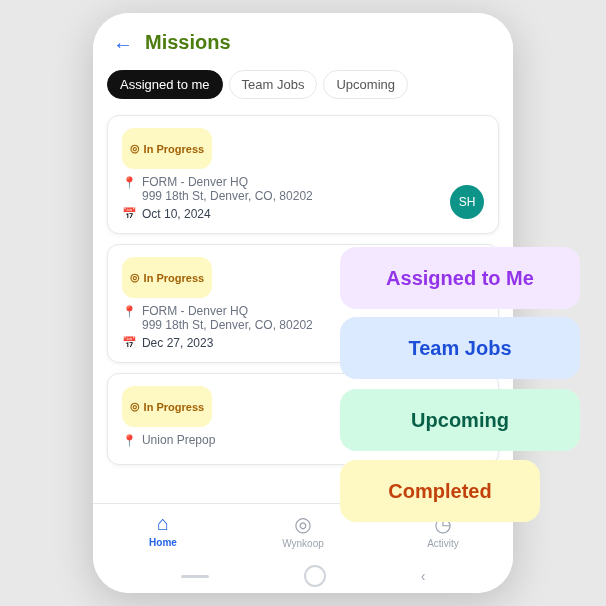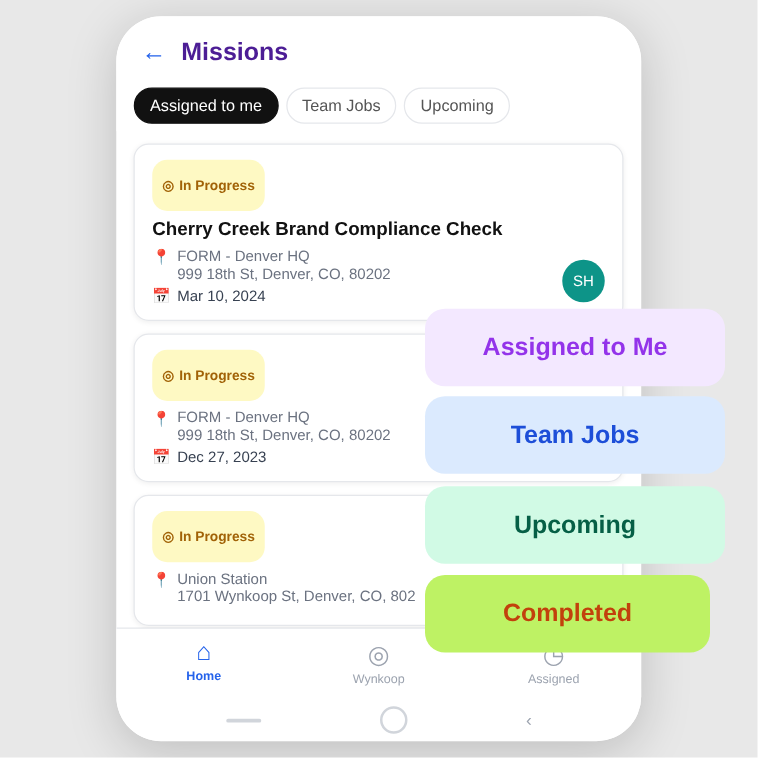--- a/index.html
+++ b/index.html
@@ -35,21 +35,21 @@
     }
     .back-icon {
       color: #2563eb;
       font-size: 20px;
       margin-right: 12px;
       cursor: pointer;
     }
     .header-title {
       font-size: 20px;
       font-weight: 700;
-      color: #4c1d95;
+      color: #4d7c0f;
     }
 
     
     .main-tabs {
       display: flex;
       margin: 0 20px 8px 20px;
       border-bottom: 1px solid #e5e7eb;
     }
     .main-tab {
       flex: 1;
@@ -264,25 +264,25 @@
     }
     .ann-upcoming {
       background: #d1fae5;
       color: #065f46;
       top: 389px;
       left: 340px;
       width: 240px;
       height: 62px;
     }
     .ann-completed {
-      background: #bef264;
+      background: #fef9c3;
       color: #c2410c;
       top: 460px;
       left: 340px;
-      width: 228px;
+      width: 200px;
       height: 62px;
       align-items: center;
     }
 
     
     .outer {
       position: relative;
       width: 606px;
       height: 606px;
       display: flex;
@@ -303,70 +303,69 @@
     </div>
 
 
     <div class="sub-tabs">
       <div class="sub-tab active">Assigned to me</div>
       <div class="sub-tab">Team Jobs</div>
       <div class="sub-tab">Upcoming</div>
     </div>
 
     <div class="content">
-
-      <div class="job-card">
-        <div class="in-progress-badge">In Progress</div>
-        <div class="job-title">Cherry Creek Brand Compliance Check</div>
-        <div class="job-location">
-          <span class="location-icon">📍</span>
-          <span><span>FORM - Denver HQ</span><br><span>999 18th St, Denver, CO, 80202</span></span>
-        </div>
-        <div class="job-date">
-          <span class="date-icon">📅</span>
-          <span>Mar 10, 2024</span>
-        </div>
-        <div class="avatar-sh">SH</div>
-      </div>
 
       <div class="job-card">
         <div class="in-progress-badge">In Progress</div>
         <div class="job-location">
           <span class="location-icon">📍</span>
           <span><span>FORM - Denver HQ</span><br><span>999 18th St, Denver, CO, 80202</span></span>
         </div>
         <div class="job-date">
           <span class="date-icon">📅</span>
-          <span>Dec 27, 2023</span>
-        </div>
+          <span>Oct 10, 2024</span>
+        </div>
+        <div class="avatar-sh">SH</div>
       </div>
 
       <div class="job-card">
         <div class="in-progress-badge">In Progress</div>
         <div class="job-location">
           <span class="location-icon">📍</span>
-          <span><span>Union Station</span><br><span>1701 Wynkoop St, Denver, CO, 802</span></span>
+          <span><span>FORM - Denver HQ</span><br><span>999 18th St, Denver, CO, 80202</span></span>
+        </div>
+        <div class="job-date">
+          <span class="date-icon">📅</span>
+          <span>Dec 27, 2023</span>
+        </div>
+      </div>
+
+      <div class="job-card">
+        <div class="in-progress-badge">In Progress</div>
+        <div class="job-location">
+          <span class="location-icon">📍</span>
+          <span><span>Union Prepop</span><br></span>
         </div>
         
       </div>
 
     </div>
 
     <div class="bottom-nav">
       <div class="nav-item">
         <span class="nav-icon active">⌂</span>
         <span class="nav-label active">Home</span>
       </div>
       <div class="nav-item">
         <span class="nav-icon">◎</span>
         <span class="nav-label">Wynkoop</span>
       </div>
       <div class="nav-item">
         <span class="nav-icon">◷</span>
-        <span class="nav-label">Assigned</span>
+        <span class="nav-label">Activity</span>
       </div>
     </div>
 
     <div class="system-nav">
       <div class="sys-bar"></div>
       <div class="sys-circle"></div>
       <span class="sys-arrow">‹</span>
     </div>
   </div>
 

